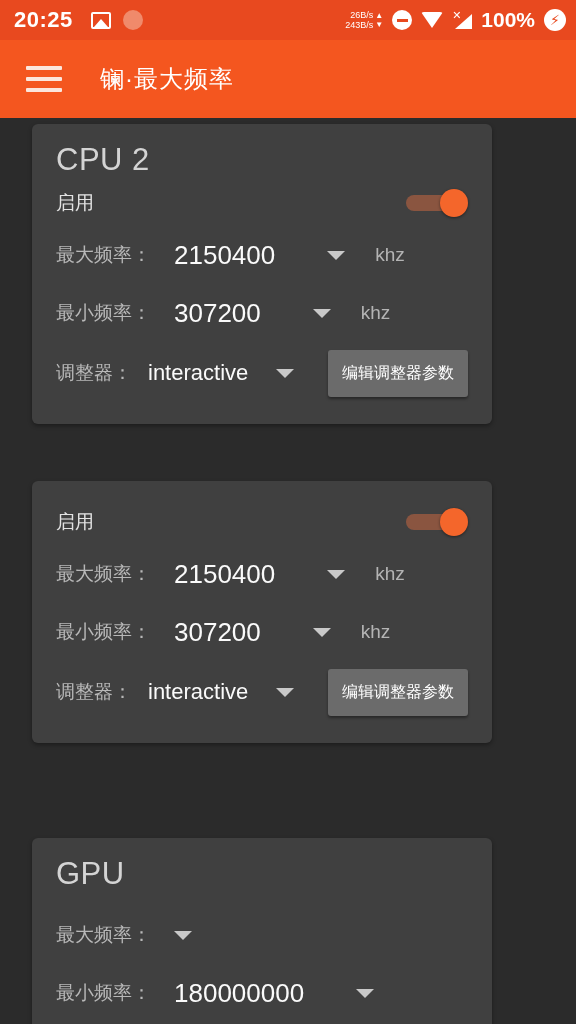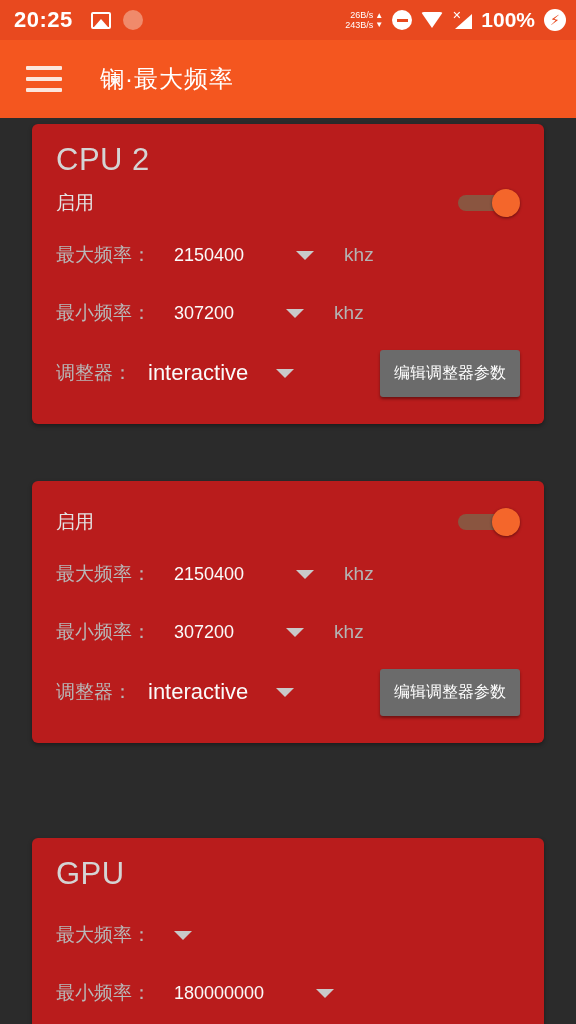--- a/index.html
+++ b/index.html
@@ -83,22 +83,22 @@
   .app-title{
     margin-left:38px;color:#fff;font-size:24px;letter-spacing:1px;
   }
 
   
   .content{
     position:relative; width:100%; height:906px; background:#2b2b2b;
   }
 
   .card{
-    position:absolute; left:32px; width:512px;
-    background:#b91c1c;
+    position:absolute; left:32px; width:460px;
+    background:#404040;
     border-radius:6px;
     box-shadow:0 2px 4px rgba(0,0,0,.35);
     padding:18px 24px 20px 24px;
   }
   .card-title{
     color:#d4d4d4; font-size:31px; letter-spacing:.5px; margin-bottom:2px;
   }
 
   .enable-row{
     display:flex;align-items:center;justify-content:space-between;
@@ -112,21 +112,21 @@
   }
   .switch .thumb{
     position:absolute; right:0; top:1px; width:28px;height:28px;border-radius:50%;
     background:#f4662b; box-shadow:0 1px 3px rgba(0,0,0,.45);
   }
 
   .freq-row{
     display:flex; align-items:center; height:58px;
   }
   .f-label{ color:#b8b8b8; font-size:19px; width:118px; flex:0 0 auto; }
-  .f-value{ color:#fafafa; font-size:18px; flex:0 0 auto; }
+  .f-value{ color:#fafafa; font-size:26px; flex:0 0 auto; }
   .caret{
     width:0;height:0;
     border-left:9px solid transparent;border-right:9px solid transparent;
     border-top:9px solid #c9c9c9;
     flex:0 0 auto; cursor:pointer;
   }
   .f-unit{ color:#b4b4b4; font-size:19px; flex:0 0 auto; }
 
   .gov-row{ display:flex; align-items:center; height:62px; }
   .gov-label{ color:#b8b8b8; font-size:19px; flex:0 0 auto; }

